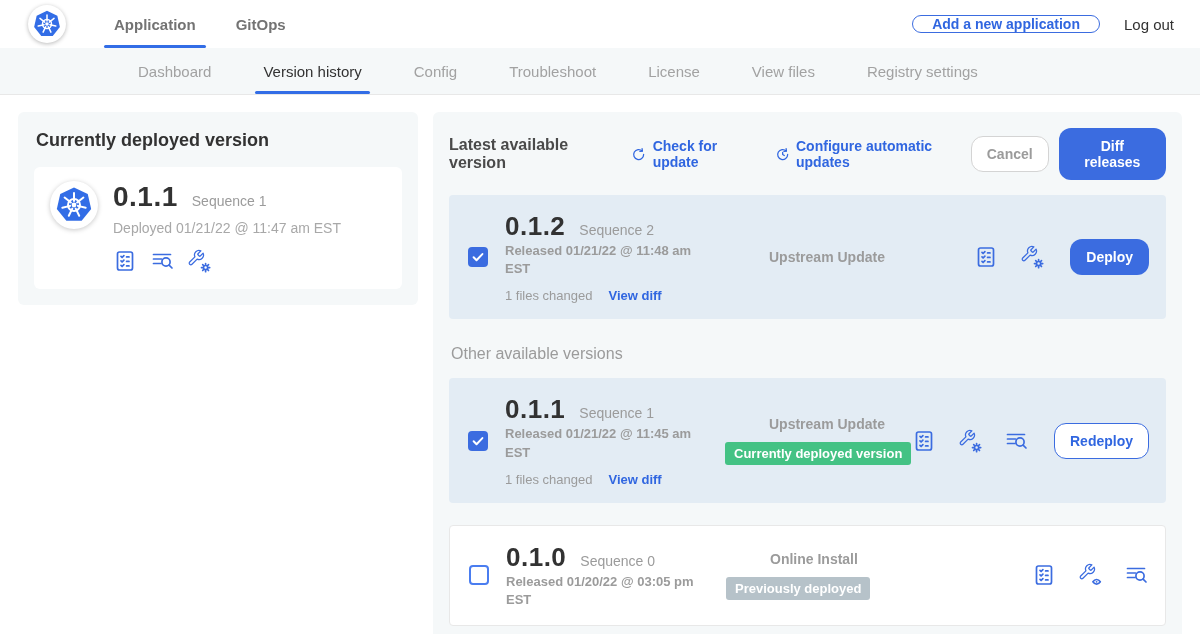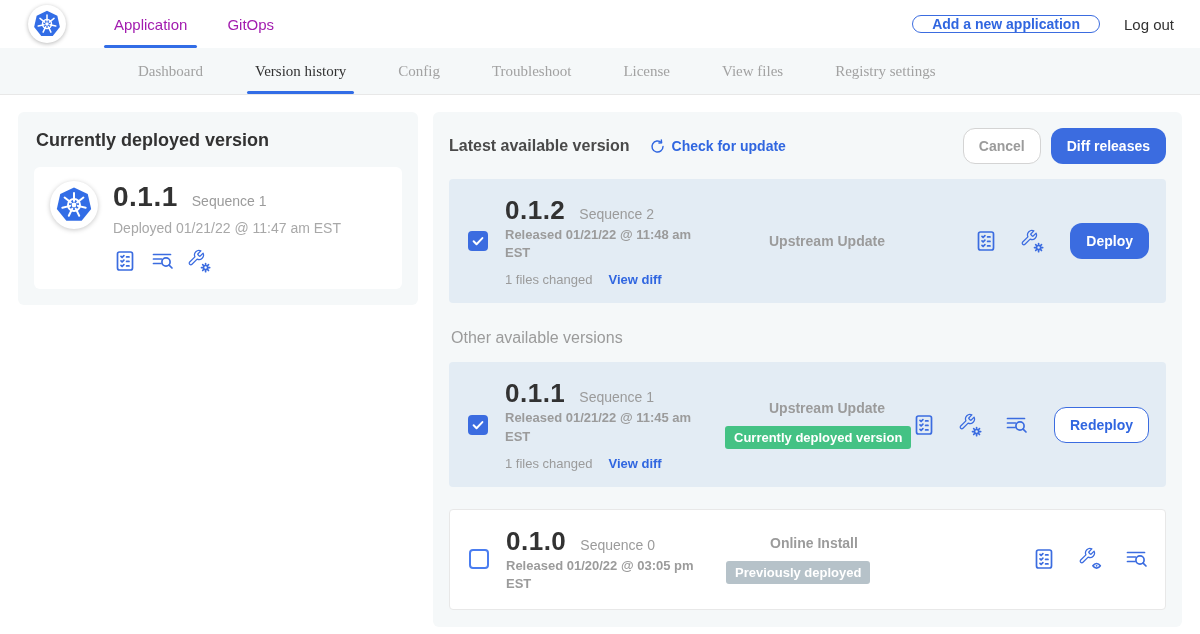--- a/index.html
+++ b/index.html
@@ -7,34 +7,34 @@
     width: 1200px; height: 634px; overflow: hidden;
     font-family: "Liberation Sans", sans-serif;
     background: #ffffff; color: #323232;
   }
   
   .topnav { height: 48px; display: flex; align-items: center; padding: 0 26px 0 28px; background: #fff; }
   .logo-circle { width: 38px; height: 38px; border-radius: 50%; background: #fff;
     box-shadow: 0 1px 4px rgba(0,0,0,.28); display: flex; align-items: center; justify-content: center;
     margin-right: 28px; flex-shrink: 0; }
   .topnav-tabs { display: flex; height: 48px; }
-  .topnav-tab { display: flex; align-items: center; padding: 0 20px; font-size: 15px; font-weight: normal;
-    color: #a21caf; position: relative; cursor: pointer; }
+  .topnav-tab { display: flex; align-items: center; padding: 0 20px; font-size: 15px; font-weight: bold;
+    color: #737373; position: relative; cursor: pointer; }
   .topnav-tab.active::after { content: ""; position: absolute; left: 10px; right: 10px; bottom: 0;
     height: 3px; background: #326de6; border-radius: 2px; }
   .topnav-right { margin-left: auto; display: flex; align-items: center; }
   .add-app-btn { border: 1px solid #3b6ce0; color: #3066e0; background: #fff; font-weight: bold;
     font-size: 14px; padding: 0 19px; border-radius: 18px; cursor: pointer;
     font-family: "Liberation Sans", sans-serif; }
   .logout { margin-left: 24px; font-size: 15px; color: #323232; cursor: pointer; }
   
   .subnav { height: 47px; background: #f5f8f9; border-bottom: 1px solid #e8e8e8;
     display: flex; align-items: stretch; padding-left: 112px; }
   .subnav-item { display: flex; align-items: center; padding: 0 26px; font-size: 15px;
-    color: #a2a2a2; position: relative; cursor: pointer; font-family: Liberation Serif, serif; }
+    color: #a2a2a2; position: relative; cursor: pointer; }
   .subnav-item.active { color: #323232; }
   .subnav-item.active::after { content: ""; position: absolute; left: 18px; right: 18px; bottom: 0;
     height: 3px; background: #326de6; border-radius: 2px; }
   
   .main { display: flex; gap: 15px; padding: 17px 18px; align-items: flex-start; }
   .left-panel { width: 400px; flex-shrink: 0; background: #f5f8f9; border-radius: 6px; padding: 16px; }
   .left-panel h2 { font-size: 18px; font-weight: bold; margin: 2px 0 16px 2px; color: #323232; }
   .deployed-card { background: #fff; border-radius: 6px; padding: 14px 16px 16px; display: flex; }
   .k8s-badge { width: 48px; height: 48px; border-radius: 50%; background: #fff;
     box-shadow: 0 1px 5px rgba(0,0,0,.22); display: flex; align-items: center; justify-content: center;
@@ -174,20 +174,28 @@
   <div class="right-panel">
     <div class="rp-header">
       <span class="rp-title">Latest available version</span>
       <span class="link-btn">
         <svg viewBox="0 0 24 24" fill="none" stroke="currentColor" stroke-width="2" stroke-linecap="round" stroke-linejoin="round">
           <path d="M19.8 12a7.8 7.8 0 1 1-2.3-5.5"></path>
             <path d="M17.4 2.9l.4 3.8-3.8.4"></path>
         </svg>
         <span>Check for update</span>
       </span>
+      <span class="link-btn">
+        <svg viewBox="0 0 24 24" fill="none" stroke="currentColor" stroke-width="2" stroke-linecap="round" stroke-linejoin="round">
+          <path d="M19.8 12a7.8 7.8 0 1 1-2.3-5.5"></path>
+            <path d="M17.4 2.9l.4 3.8-3.8.4"></path>
+          <path d="M12 8.6V12l2.6 1.5"></path>
+        </svg>
+        <span>Configure automatic updates</span>
+      </span>
       <button class="btn btn-cancel">Cancel</button>
       <button class="btn btn-primary">Diff releases</button>
     </div>
 
     <div id="latest-rows">
         <div class="version-row selected">
           <span class="checkbox checked">
             <svg viewBox="0 0 24 24" width="14" height="14" fill="none" stroke="#fff" stroke-width="3.4" stroke-linecap="round" stroke-linejoin="round">
               <path d="M4.5 12.5l5 5L19.5 7"></path>
             </svg>

